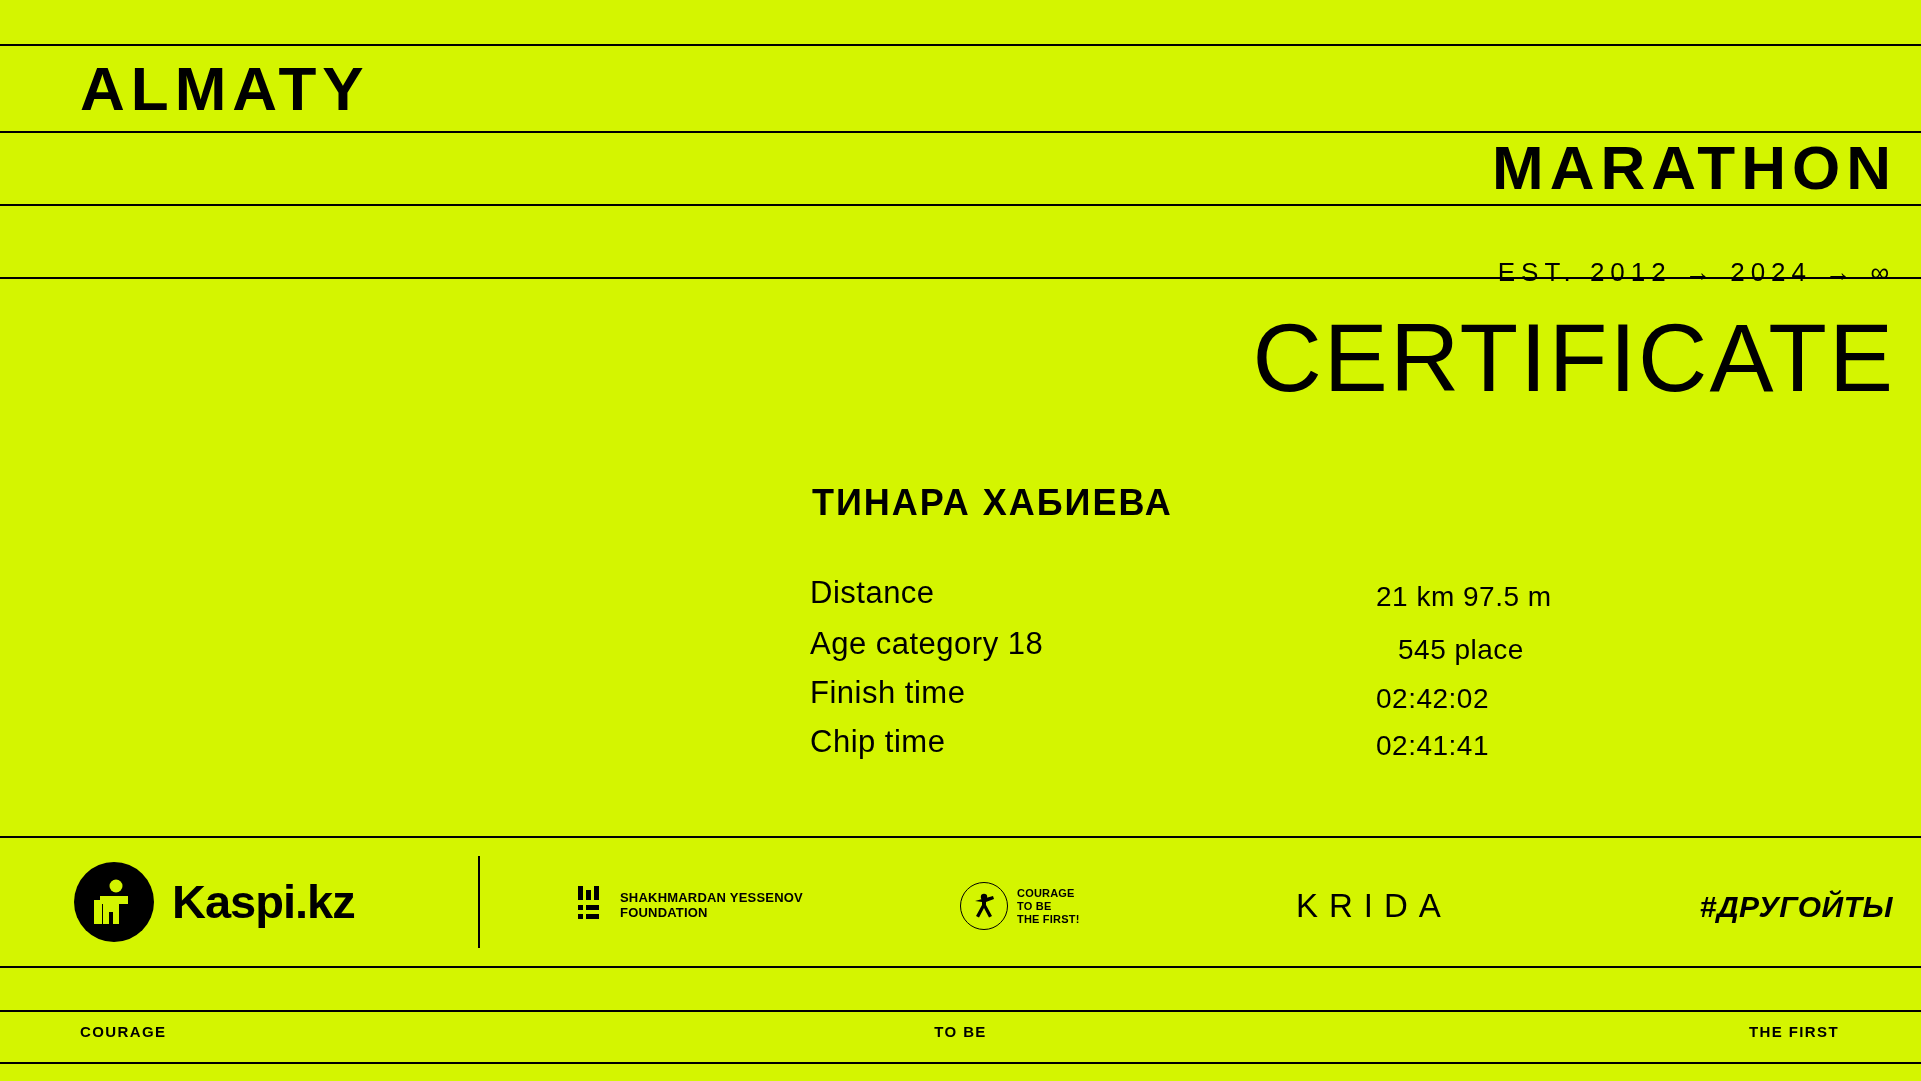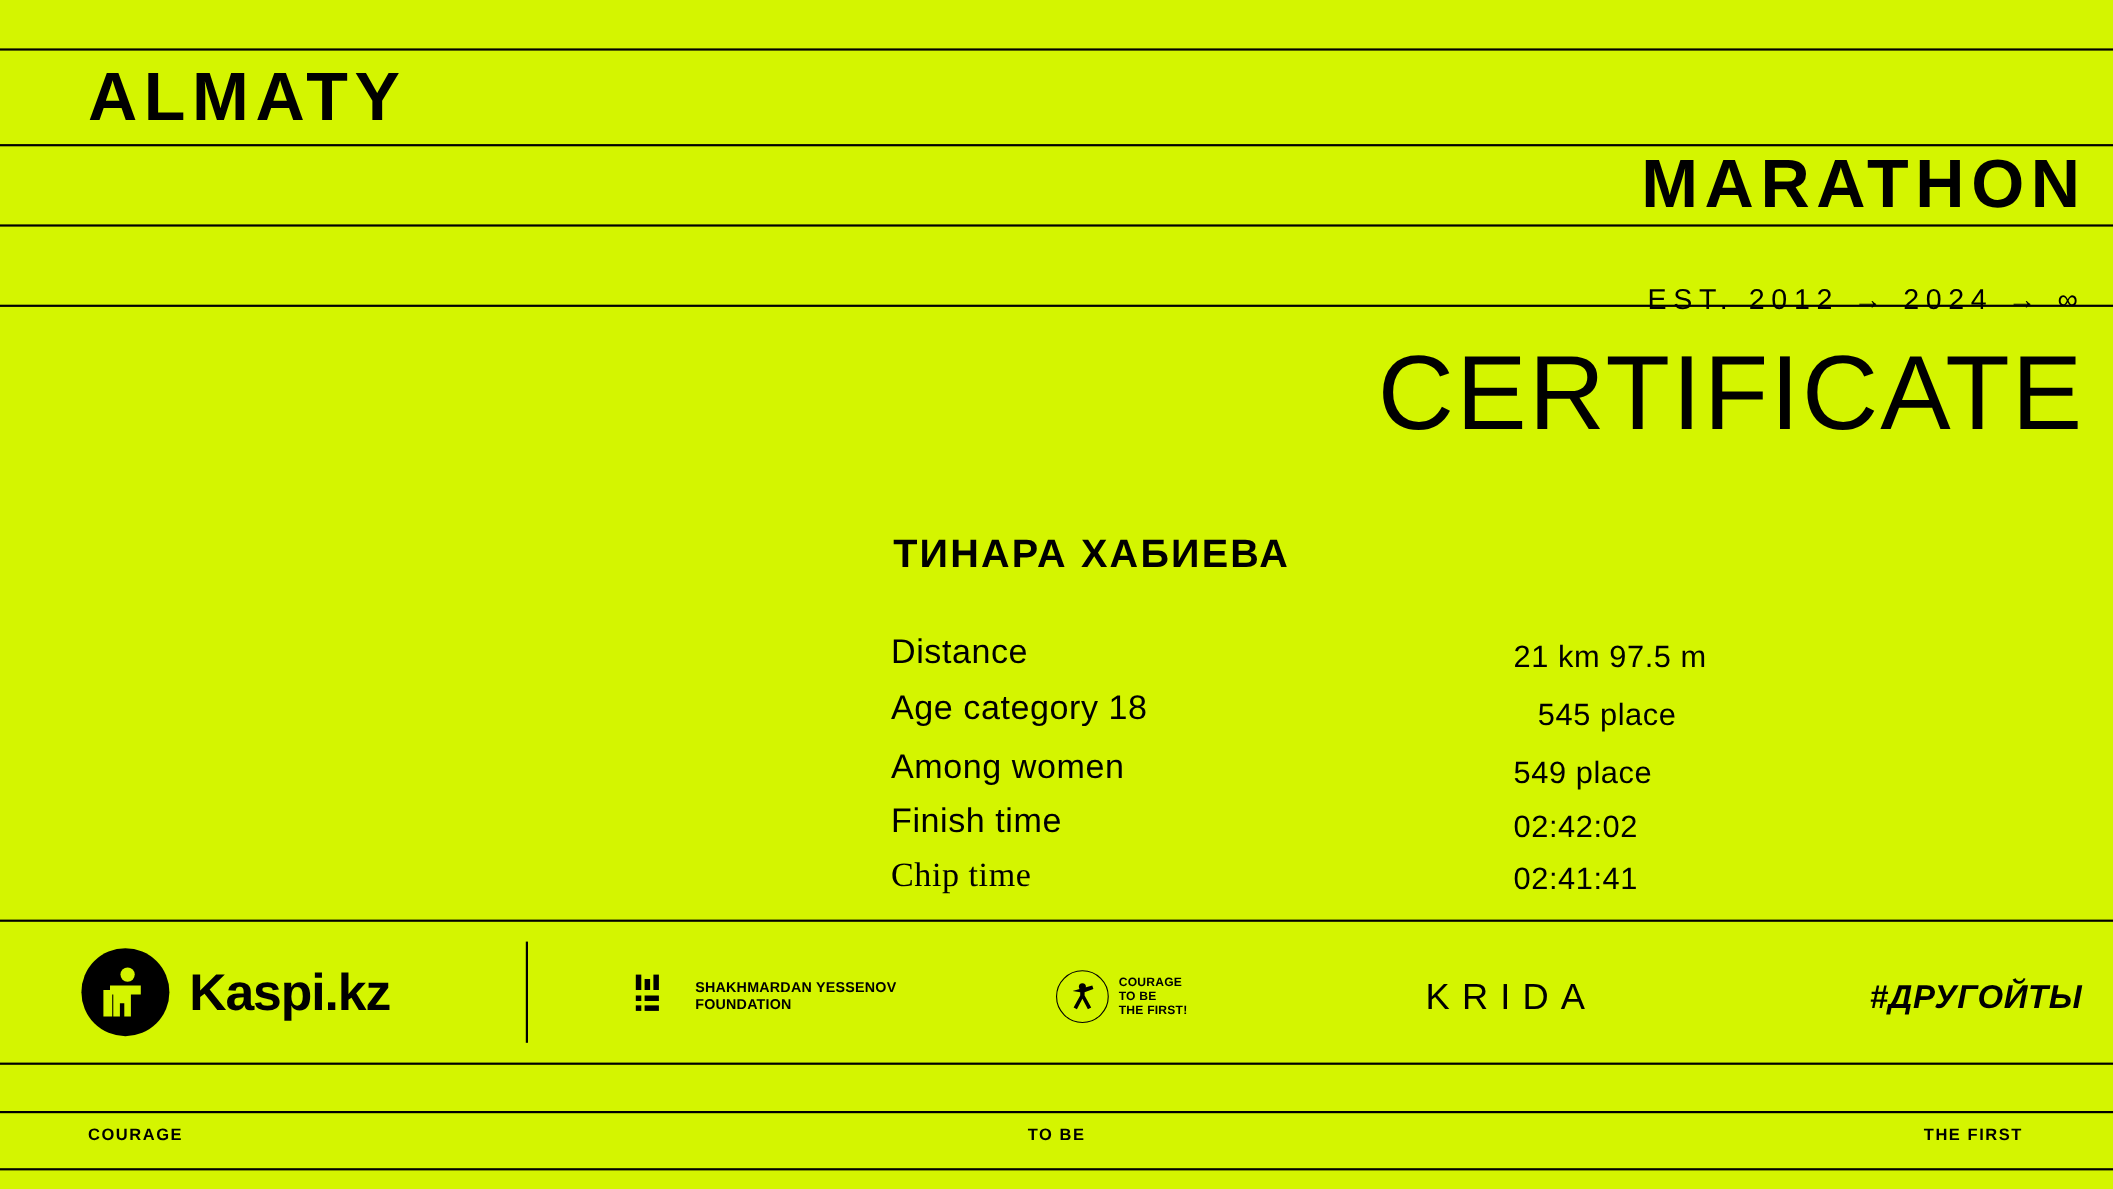--- a/index.html
+++ b/index.html
@@ -126,21 +126,21 @@
   }
   .res-row.r0 .res-label { top: 4px; }
   .res-row.r0 .res-value { top: 8px; }
   .res-row.r1 .res-label { top: 2px; }
   .res-row.r1 .res-value { top: 8px; margin-left: 22px; }
   .res-row.r2 .res-label { top: 2px; }
   .res-row.r2 .res-value { top: 8px; }
   .res-row.r3 { height: 48px; }
   .res-row.r3 .res-label { top: -2px; }
   .res-row.r3 .res-value { top: 4px; }
-  .res-row.r4 .res-label { top: -1px; font-family: Liberation Serif, serif; }
+  .res-row.r4 .res-label { top: -1px; }
   .res-row.r4 .res-value { top: 3px; }
 
   
   .sponsors {
     position: absolute;
     left: 0;
     top: 838px;
     width: 1921px;
     height: 124px;
   }
@@ -181,21 +181,21 @@
     height: 92px;
     background: #000;
   }
 
   .yessenov {
     position: absolute;
     left: 578px;
     top: 48px;
     display: flex;
     align-items: center;
-    gap: 20px;
+    gap: 8px;
   }
   .yessenov-bars {
     width: 34px;
     height: 38px;
     position: relative;
   }
   .yessenov-bars i {
     position: absolute;
     background: #000;
     display: block;
@@ -307,24 +307,20 @@
   <div class="athlete">ТИНАРА ХАБИЕВА</div>
 
   <div class="results">
     <div class="res-row r0">
       <div class="res-label">Distance</div>
       <div class="res-value">21 km 97.5 m</div>
     </div>
     <div class="res-row r1">
       <div class="res-label">Age category 18</div>
       <div class="res-value">545 place</div>
-    </div>
-    <div class="res-row r2">
-      <div class="res-label">Among women</div>
-      <div class="res-value">549 place</div>
     </div>
     <div class="res-row r3">
       <div class="res-label">Finish time</div>
       <div class="res-value">02:42:02</div>
     </div>
     <div class="res-row r4">
       <div class="res-label">Chip time</div>
       <div class="res-value">02:41:41</div>
     </div>
   </div>

